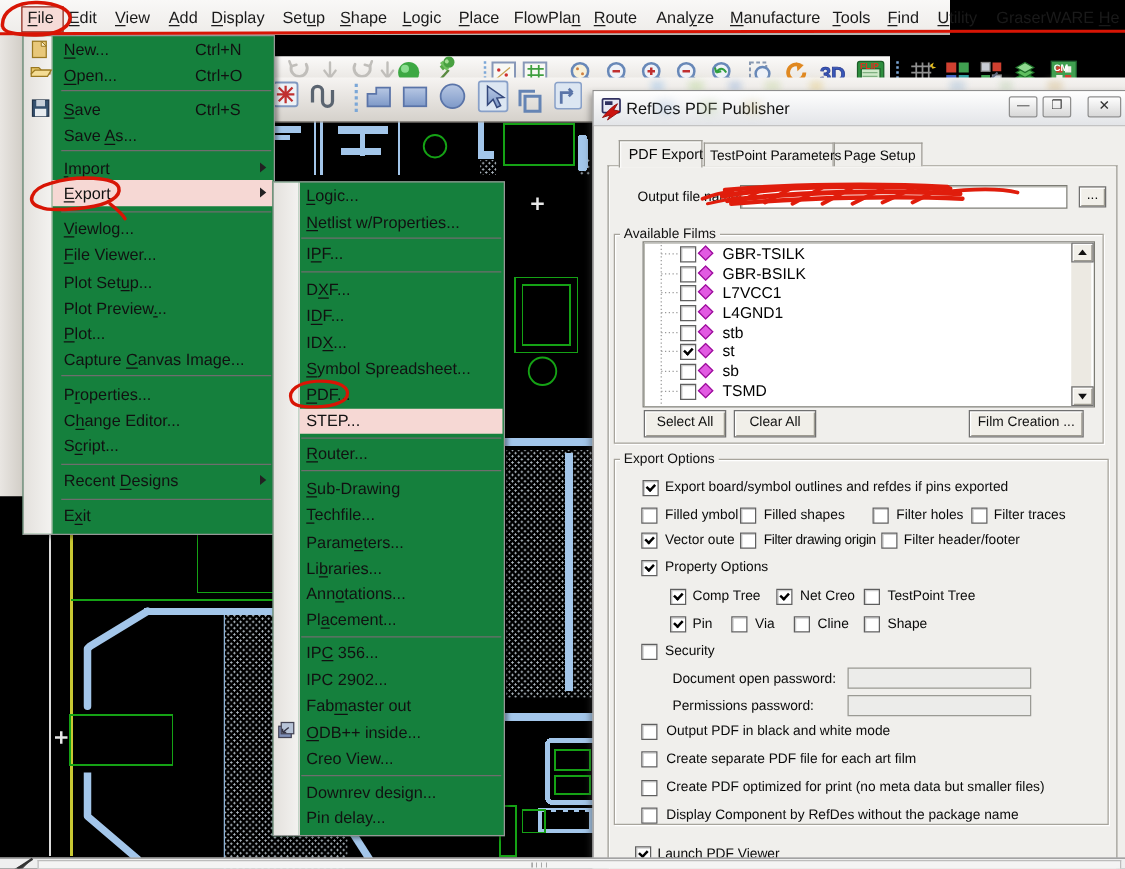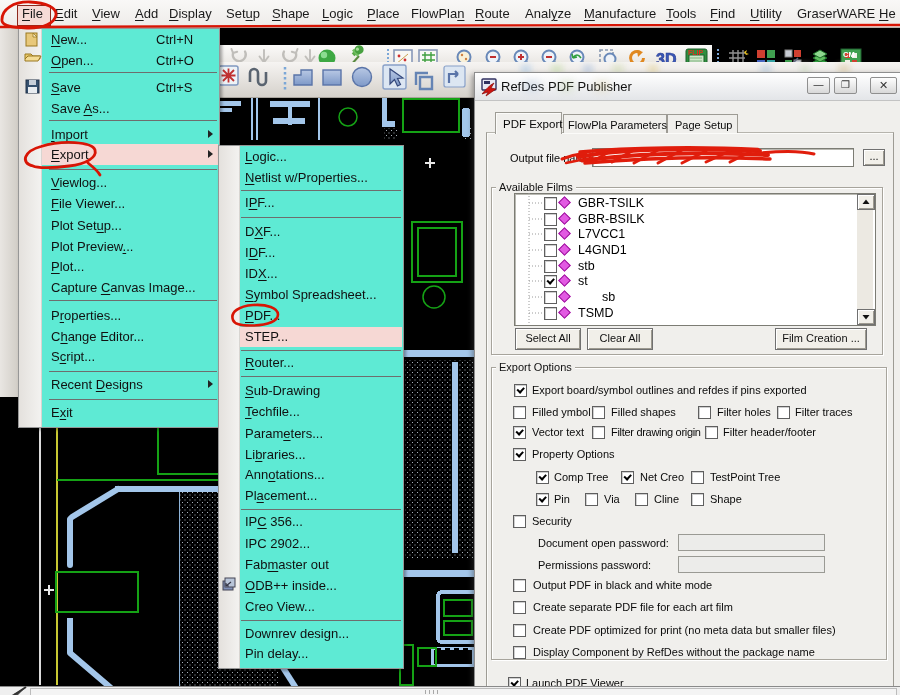--- a/index.html
+++ b/index.html
@@ -1,35 +1,35 @@
 <!DOCTYPE html>
 <html><head>
 <meta charset="utf-8">
 <style>
   html,body{margin:0;padding:0;}
   #page{position:relative;width:900px;height:695px;overflow:hidden;background:#000;
     font-family:"Liberation Sans",sans-serif;-webkit-font-smoothing:antialiased;}
   .abs{position:absolute;}
   
-  #menubar{left:0;top:0;width:900px;height:27px;background:linear-gradient(#f9f8f7,#eeece9);
+  #menubar{left:0;top:0;width:760px;height:27px;background:linear-gradient(#f9f8f7,#eeece9);
     border-bottom:1px solid #b7b3ae;}
   .mi{position:absolute;top:6px;font-size:13px;color:#1a1a1a;white-space:pre;}
   .u{text-decoration:underline;text-underline-offset:2px;}
   
   #tb1{left:0;top:45px;width:712px;height:34px;background:linear-gradient(#fbfaf9,#dcd8d2);}
   #tb2{left:0;top:62px;width:900px;height:35px;background:linear-gradient(#f6f4f2,#d5d1cb);
     border-bottom:1px solid #a9a49d;}
   #lstrip{left:0;top:28px;width:20px;height:369px;background:linear-gradient(90deg,#e9e6e2,#cfcbc4);
     border-right:1px solid #b5b1aa;}
   
   #canvas{left:0;top:97px;width:478px;height:588px;background:#000;}
   .stip{background-image:radial-gradient(#aab4bc 0.7px,transparent 0.9px),radial-gradient(#aab4bc 0.7px,transparent 0.9px);
     background-size:5px 5px;background-position:0 0,2.5px 2.5px;}
   
-  .menu{background:#5eead4;border:1px solid #979797;box-shadow:2px 2px 3px rgba(0,0,0,0.35);}
+  .menu{background:#15803d;border:1px solid #979797;box-shadow:2px 2px 3px rgba(0,0,0,0.35);}
   .mitem{position:absolute;left:32px;font-size:13px;color:#111;white-space:pre;}
   .macc{position:absolute;left:137px;font-size:13px;color:#111;}
   .msep{position:absolute;left:30px;right:2px;height:0;border-top:1px solid #6e6e6e;}
   .marr{position:absolute;width:0;height:0;border-left:5px solid #222;border-top:4px solid transparent;border-bottom:4px solid transparent;}
   .hl{position:absolute;background:#f6d8d4;}
   
   #dlg{left:474px;top:72px;width:426px;height:623px;background:#f0efec;border:1px solid #8e8e8e;
     box-shadow:-2px 2px 5px rgba(60,60,60,0.45);}
   #dtitle{position:absolute;left:0;top:0;width:100%;height:27px;
     background:linear-gradient(#ffffff,#eff0f2 55%,#e3e5e8);border-bottom:1px solid #c3c3c3;}
@@ -375,21 +375,21 @@
       </svg>
       <div class="capbtn" style="left:332px;width:21px;">—</div>
       <div class="capbtn" style="left:359px;width:21px;">❐</div>
       <div class="capbtn" style="left:395px;width:25px;font-size:11px;">✕</div>
     </div>
     <div class="abs" style="left:11px;top:59px;width:406px;height:564px;background:#f0efec;border:1px solid #9d9b94;border-top:1px solid #b6b4ad;box-shadow:inset 1px 1px 0 #fbfbf9;"></div>
     <div class="abs" style="left:88px;top:41px;width:102px;height:18px;background:#f0efec;border:1px solid #9d9b94;border-bottom:none;"></div>
     <div class="abs" style="left:192px;top:41px;width:69px;height:18px;background:#f0efec;border:1px solid #9d9b94;border-bottom:none;"></div>
     <div class="abs" style="left:20px;top:39px;width:65px;height:21px;background:#f0efec;border:1px solid #9d9b94;border-bottom:none;box-shadow:inset 1px 1px 0 #fbfbf9;"></div>
     <span class="lbl" style="left:28px;top:45px;font-size:11.5px;">PDF Export</span>
-    <span class="lbl" style="left:93px;top:46px;font-size:11px;">FlowPla Parameters</span>
+    <span class="lbl" style="left:93px;top:46px;font-size:11px;">TestPoint Parameters</span>
     <span class="lbl" style="left:200px;top:46px;font-size:11px;">Page Setup</span>
     <span class="lbl" style="left:35px;top:79px;">Output file name:</span>
     <div class="tbox" style="left:117px;top:75px;width:260px;height:17px;"></div>
     <div class="btn" style="left:388px;top:76px;width:20px;height:15px;line-height:13px;">...</div>
 
     <div class="gb" style="left:16px;top:114px;width:390px;height:166px;"></div>
     <span class="gbl" style="left:21px;top:108px;">Available Films</span>
     <div class="tbox" style="left:39px;top:120px;width:360px;height:131px;"></div>
     <div class="abs" style="left:382px;top:121px;width:16px;height:129px;background:#ece9e2;"></div>
     <div class="btn" style="left:382px;top:121px;width:16px;height:14px;">
@@ -429,21 +429,21 @@
         <div class="dia" style="left:46px;top:52px;"></div>
         <span class="abs" style="left:64px;top:50px;">L4GND1</span>
       <div class="cb" style="left:30px;top:67px;"></div>
         <div class="dia" style="left:46px;top:68px;"></div>
         <span class="abs" style="left:64px;top:66px;">stb</span>
       <div class="cb c" style="left:30px;top:82px;"></div>
         <div class="dia" style="left:46px;top:83px;"></div>
         <span class="abs" style="left:64px;top:81px;">st</span>
       <div class="cb" style="left:30px;top:98px;"></div>
         <div class="dia" style="left:46px;top:99px;"></div>
-        <span class="abs" style="left:64px;top:97px;margin-left:24px;">sb</span>
+        <span class="abs" style="left:64px;top:97px;">sb</span>
       <div class="cb" style="left:30px;top:114px;"></div>
         <div class="dia" style="left:46px;top:115px;"></div>
         <span class="abs" style="left:64px;top:113px;">TSMD</span>
     </div>
     <div class="btn" style="left:40px;top:255px;width:64px;height:20px;line-height:19px;">Select All</div>
     <div class="btn" style="left:112px;top:255px;width:64px;height:20px;line-height:19px;">Clear All</div>
     <div class="btn" style="left:300px;top:255px;width:90px;height:20px;line-height:19px;">Film Creation ...</div>
 
     <div class="gb" style="left:16px;top:294px;width:394px;height:291px;"></div>
     <span class="gbl" style="left:21px;top:288px;">Export Options</span>
@@ -452,21 +452,21 @@
         <span class="lbl" style="left:57px;top:311px;">Export board/symbol outlines and refdes if pins exported</span>
       <div class="cb" style="left:38px;top:333px;"></div>
         <span class="lbl" style="left:57px;top:333px;">Filled ymbol</span>
       <div class="cb" style="left:117px;top:333px;"></div>
         <span class="lbl" style="left:136px;top:333px;">Filled shapes</span>
       <div class="cb" style="left:223px;top:333px;"></div>
         <span class="lbl" style="left:242px;top:333px;">Filter holes</span>
       <div class="cb" style="left:302px;top:333px;"></div>
         <span class="lbl" style="left:320px;top:333px;">Filter traces</span>
       <div class="cb c" style="left:38px;top:353px;"></div>
-        <span class="lbl" style="left:57px;top:353px;">Vector text</span>
+        <span class="lbl" style="left:57px;top:353px;">Vector oute</span>
       <div class="cb" style="left:117px;top:353px;"></div>
         <span class="lbl" style="left:136px;top:353px;letter-spacing:-0.3px;">Filter drawing origin</span>
       <div class="cb" style="left:230px;top:353px;"></div>
         <span class="lbl" style="left:248px;top:353px;">Filter header/footer</span>
       <div class="cb c" style="left:38px;top:375px;"></div>
         <span class="lbl" style="left:57px;top:375px;">Property Options</span>
       <div class="cb c" style="left:61px;top:398px;"></div>
         <span class="lbl" style="left:79px;top:398px;">Comp Tree</span>
       <div class="cb c" style="left:146px;top:398px;"></div>
         <span class="lbl" style="left:165px;top:398px;">Net Creo</span>

